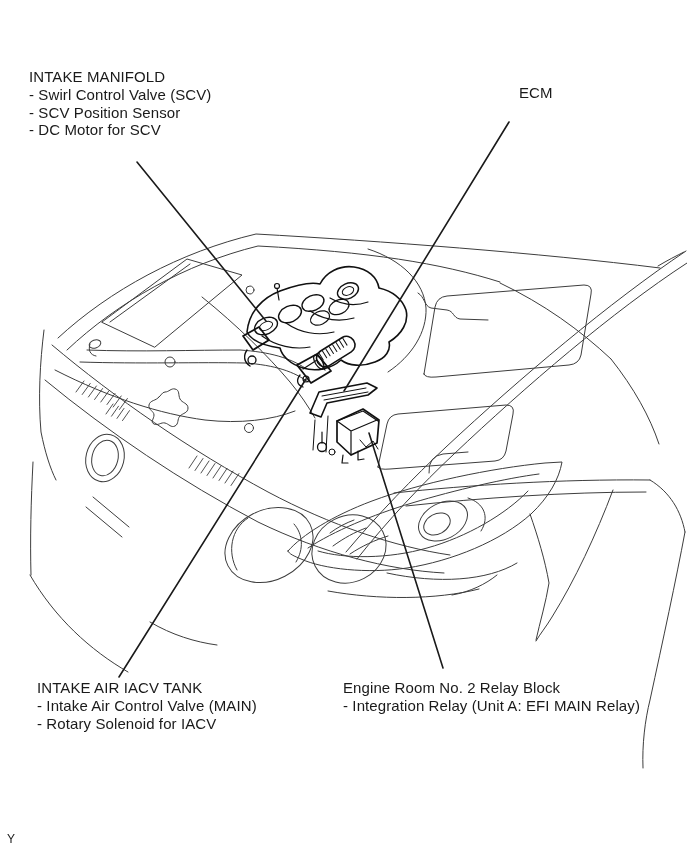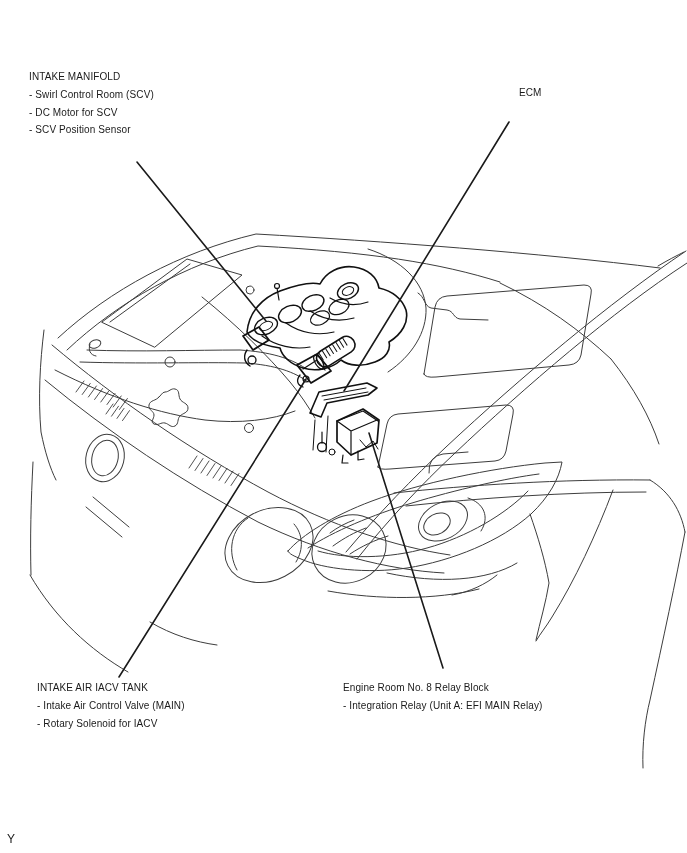--- a/index.html
+++ b/index.html
@@ -7,21 +7,21 @@
     position:relative;
     width:687px;height:853px;
     background:#ffffff;
     font-family:"Liberation Sans", sans-serif;
     color:#1a1a1a;
     overflow:hidden;
   }
   svg.art{position:absolute;left:0;top:0;}
   .callout{
     position:absolute;
-    font-size:10px;
+    font-size:15px;
     line-height:17.8px;
     letter-spacing:0.1px;
     white-space:nowrap;
   }
   .page-marker{
     position:absolute;
     font-size:12px;
     line-height:12px;
   }
 </style>
@@ -196,35 +196,35 @@
     <g stroke="#1a1a1a" stroke-width="1.6" stroke-linecap="round">
       <line x1="137" y1="162" x2="266" y2="321"></line>
       <line x1="509" y1="122" x2="344" y2="391"></line>
       <line x1="306" y1="379" x2="119" y2="677"></line>
       <line x1="369" y1="433" x2="443" y2="668"></line>
     </g>
   </svg>
 
   <div class="callout" style="left:29px; top:68px;">
     <div>INTAKE MANIFOLD</div>
-    <div>- Swirl Control Room (SCV)</div>
+    <div>- Swirl Control Valve (SCV)</div>
+    <div>- SCV Position Sensor</div>
     <div>- DC Motor for SCV</div>
-    <div>- SCV Position Sensor</div>
   </div>
 
   <div class="callout" style="left:519px; top:84px;">
     <div>ECM</div>
   </div>
 
   <div class="callout" style="left:37px; top:679px;">
     <div>INTAKE AIR IACV TANK</div>
     <div>- Intake Air Control Valve (MAIN)</div>
     <div>- Rotary Solenoid for IACV</div>
   </div>
 
   <div class="callout" style="left:343px; top:679px;">
-    <div>Engine Room No. 8 Relay Block</div>
+    <div>Engine Room No. 2 Relay Block</div>
     <div>- Integration Relay (Unit A: EFI MAIN Relay)</div>
   </div>
 
   <div class="page-marker" style="left:7px; top:833px;">Y</div>
 
 </div>
 
 </body></html>

